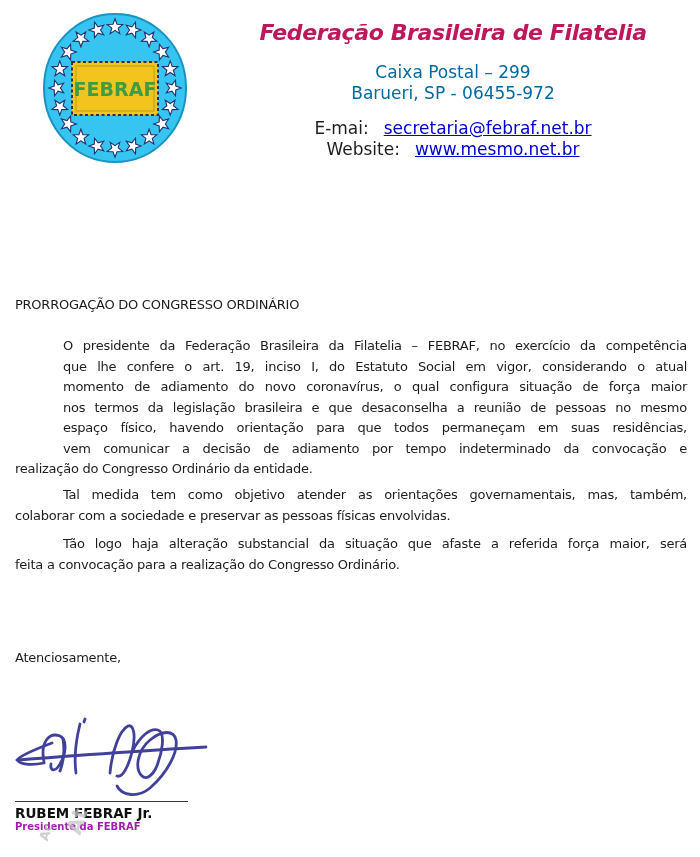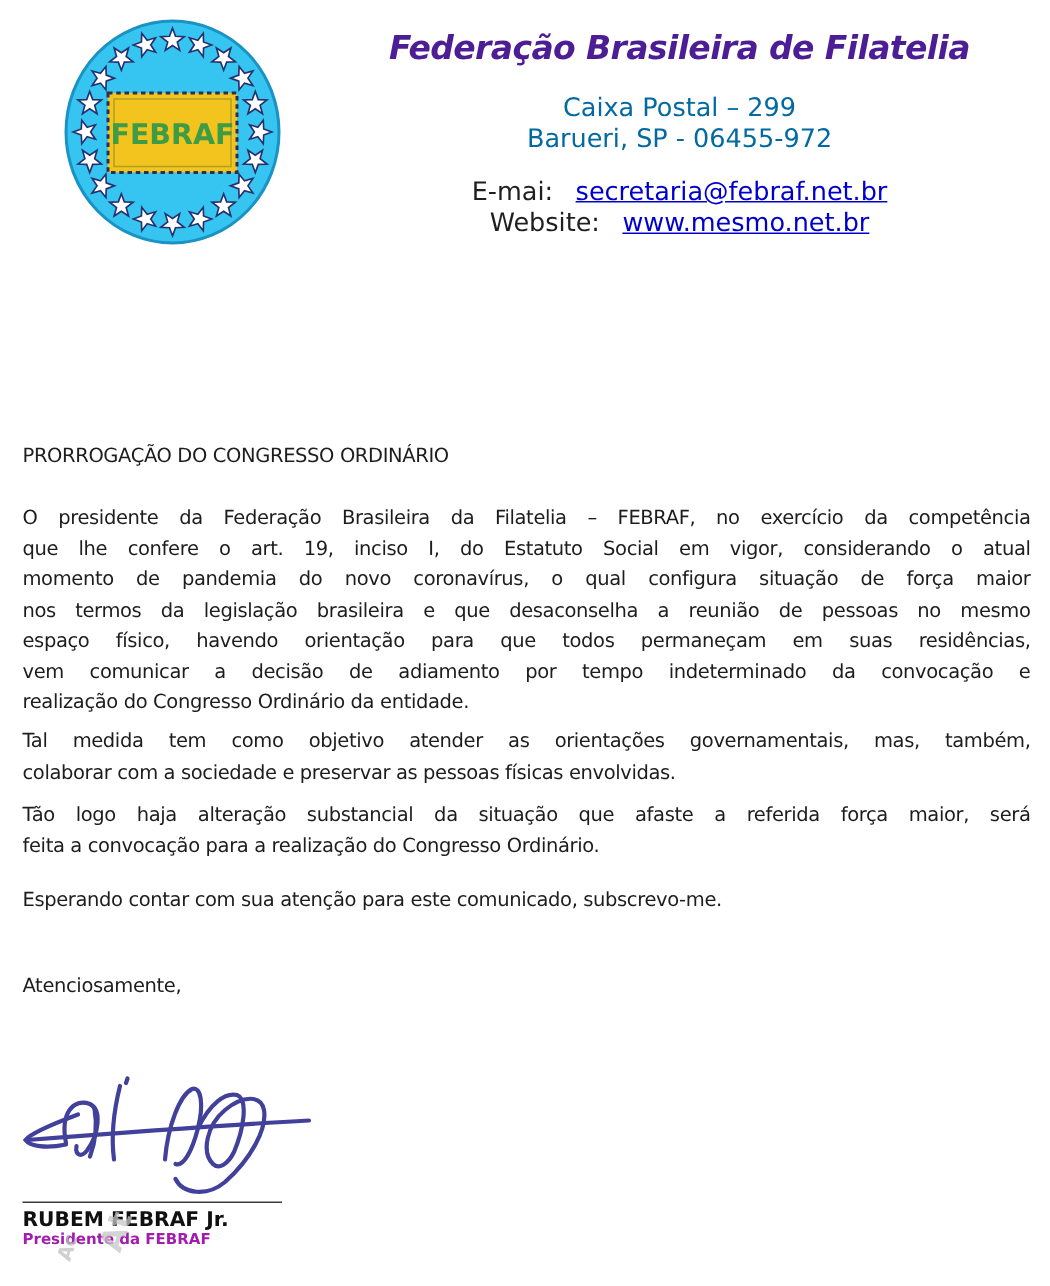--- a/index.html
+++ b/index.html
@@ -7,29 +7,29 @@
     --logo-blue:#35c5f0; --logo-stroke:#1a93c4; --stamp:#f2c41d; --stamp-green:#3e9c47;
   }
   html,body{margin:0;padding:0;background:#ffffff;}
   .page{
     position:relative; width:700px; height:857px; background:#ffffff; overflow:hidden;
     font-family:"DejaVu Sans","Liberation Sans",sans-serif; color:var(--text);
   }
   
   .logo{position:absolute; left:42px; top:12px; width:146px; height:152px;}
   .hdr{position:absolute; left:216px; top:20px; width:474px; text-align:center;}
-  .title{font-size:22px; font-weight:bold; font-style:italic; letter-spacing:-0.4px; color:#4c1d95;}
+  .title{font-size:22px; font-weight:bold; font-style:italic; letter-spacing:-0.4px; color:#be185d;}
   .addr{margin-top:17px; font-size:17px; line-height:21px; color:#0369a1;}
   .contact{margin-top:14px; font-size:17px; line-height:21px;}
   .contact a{color:var(--link); text-decoration:underline; cursor:pointer; margin-left:15px;}
   
   .para{position:absolute; left:15px; width:672px; font-size:13px; line-height:20.5px;
         letter-spacing:-0.25px; color:#1d1d1d;}
   .line{white-space:normal;}
-  .line.just{text-align:justify; text-align-last:justify;}
+  .line.just{text-align:justify; text-align-last:justify;margin-left:48px;}
   .pos-date{top:201px;} .pos-salut{top:248px;} .pos-subject{top:295px;}
   .pos-p1{top:336px;} .pos-p2{top:485px;} .pos-p3{top:534px;}
   .pos-closing{top:591px;} .pos-vale{top:648px;}
   
   .sig-svg{position:absolute; left:10px; top:710px; width:200px; height:95px;}
   .sig-line{position:absolute; left:15px; top:801px; width:173px; height:0;
             border-top:1.5px solid #3a3a3a;}
   .signer-name{position:absolute; left:15px; top:805px; font-size:13.5px; font-weight:bold; color:#101010;}
   .signer-title{position:absolute; left:15px; top:821px; font-size:10px; font-weight:bold; color:#a21caf;}
   
@@ -82,36 +82,35 @@
       <div><span>E-mai:</span><a>secretaria@febraf.net.br</a></div>
       <div><span>Website:</span><a>www.mesmo.net.br</a></div>
     </div>
   </div>
 
   <div class="para pos-subject">PRORROGAÇÃO DO CONGRESSO ORDINÁRIO</div>
 
   <div class="para pos-p1">
       <div class="line just">O presidente da Federação Brasileira da Filatelia – FEBRAF, no exercício da competência</div>
       <div class="line just">que lhe confere o art. 19, inciso I, do Estatuto Social em vigor, considerando o atual</div>
-      <div class="line just">momento de pandemia do novo coronavírus, o qual configura situação de força maior</div>
+      <div class="line just">momento de adiamento do novo coronavírus, o qual configura situação de força maior</div>
       <div class="line just">nos termos da legislação brasileira e que desaconselha a reunião de pessoas no mesmo</div>
       <div class="line just">espaço físico, havendo orientação para que todos permaneçam em suas residências,</div>
       <div class="line just">vem comunicar a decisão de adiamento por tempo indeterminado da convocação e</div>
       <div class="line">realização do Congresso Ordinário da entidade.</div>
     </div>
   <div class="para pos-p2">
       <div class="line just">Tal medida tem como objetivo atender as orientações governamentais, mas, também,</div>
       <div class="line">colaborar com a sociedade e preservar as pessoas físicas envolvidas.</div>
     </div>
   <div class="para pos-p3">
       <div class="line just">Tão logo haja alteração substancial da situação que afaste a referida força maior, será</div>
       <div class="line">feita a convocação para a realização do Congresso Ordinário.</div>
     </div>
 
-  <div class="para pos-closing">Esperando contar com sua atenção para este comunicado, subscrevo-me.</div>
   <div class="para pos-vale">Atenciosamente,</div>
 
   <svg class="sig-svg" viewBox="0 0 200 95" fill="none" stroke="var(--ink)" stroke-width="2.8" stroke-linecap="round">
     <path d="M8,50 C60,46 140,40 196,37"></path>
     <path d="M42,33 C26,39 10,46 7,50 C10,54 20,56 34,53"></path>
     <path d="M34,52 C30,32 39,22 50,26 C58,30 56,46 48,57 C44,62 40,60 41,54"></path>
     <path d="M53,29 C55,41 53,53 50,61"></path>
     <path d="M70,14 C66,30 64,48 66,63"></path>
     <path d="M75,9 L74,12"></path>
     <path d="M100,63 C102,40 110,20 118,16 C124,14 126,26 122,42 C118,58 112,68 107,66"></path>

